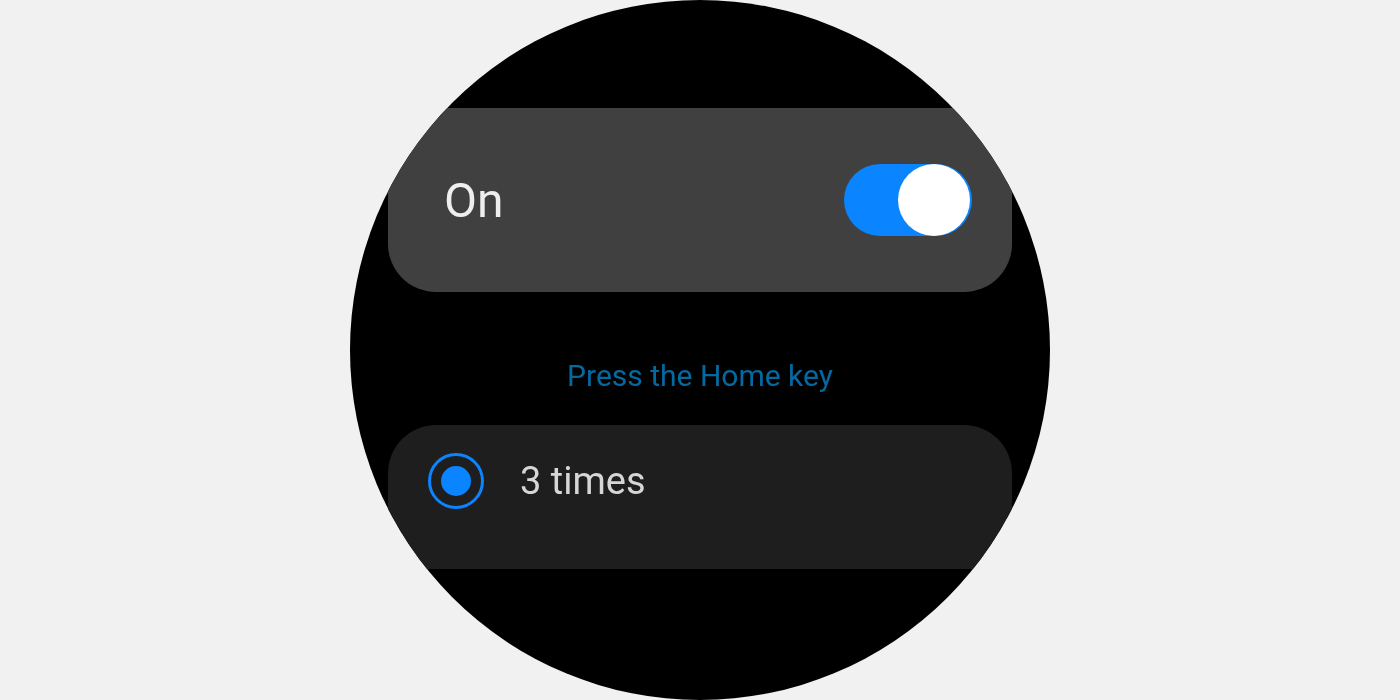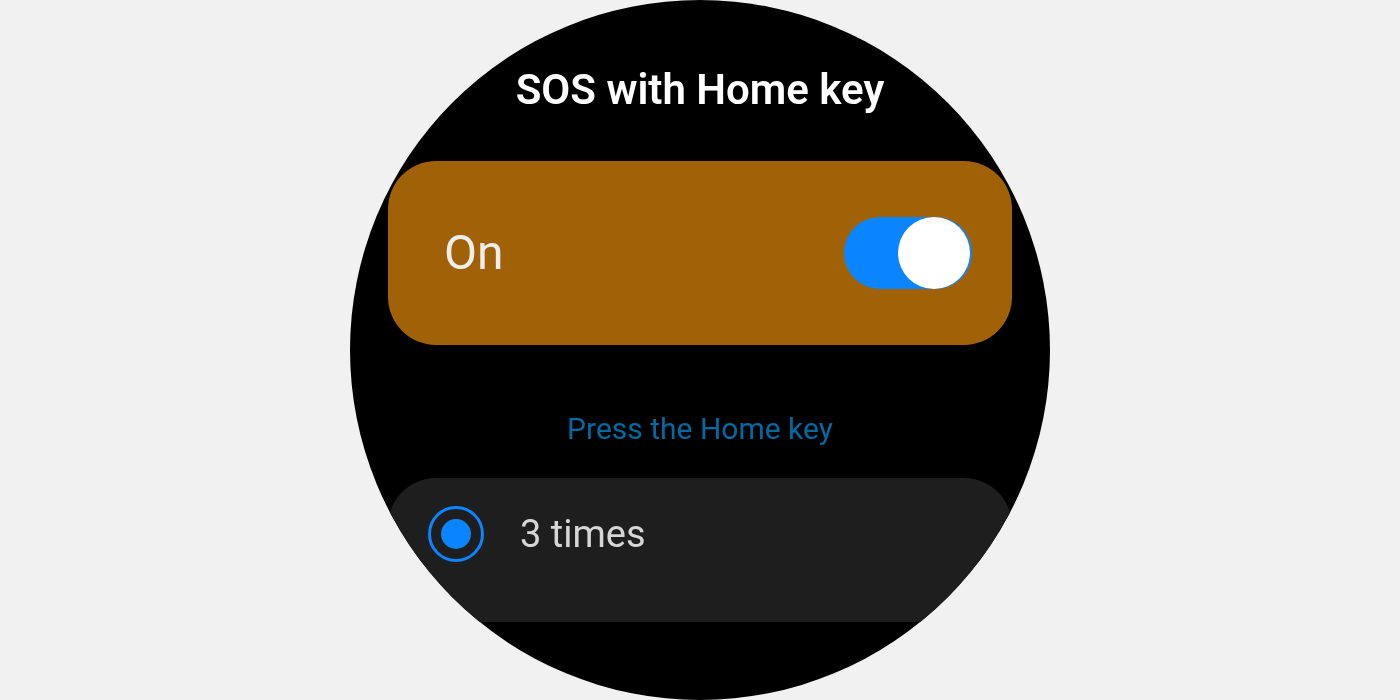--- a/index.html
+++ b/index.html
@@ -36,21 +36,21 @@
     .page-title {
       color: #fff;
       font-size: 42px;
       font-weight: 600;
       text-align: center;
       line-height: 1.25;
       padding: 0 120px;
     }
     .toggle-card {
       margin: 44px 38px 0 38px;
-      background: #a16207;
+      background: #404040;
       border-radius: 48px;
       height: 184px;
       display: flex;
       align-items: center;
       justify-content: space-between;
       padding: 0 40px 0 56px;
     }
     .toggle-label {
       color: #eeeeee;
       font-size: 48px;
@@ -110,21 +110,20 @@
       font-size: 38px;
       font-weight: 400;
     }
   </style>
 </head>
 <body>
 
 <div class="watch-face">
   <div class="screen-content">
 
-    <h1 class="page-title">SOS with Home key</h1>
 
     <div class="toggle-card">
       <span class="toggle-label">On</span>
       <div class="switch">
         <div class="switch-knob"></div>
       </div>
     </div>
 
     <div class="section-label">Press the Home key</div>
 

